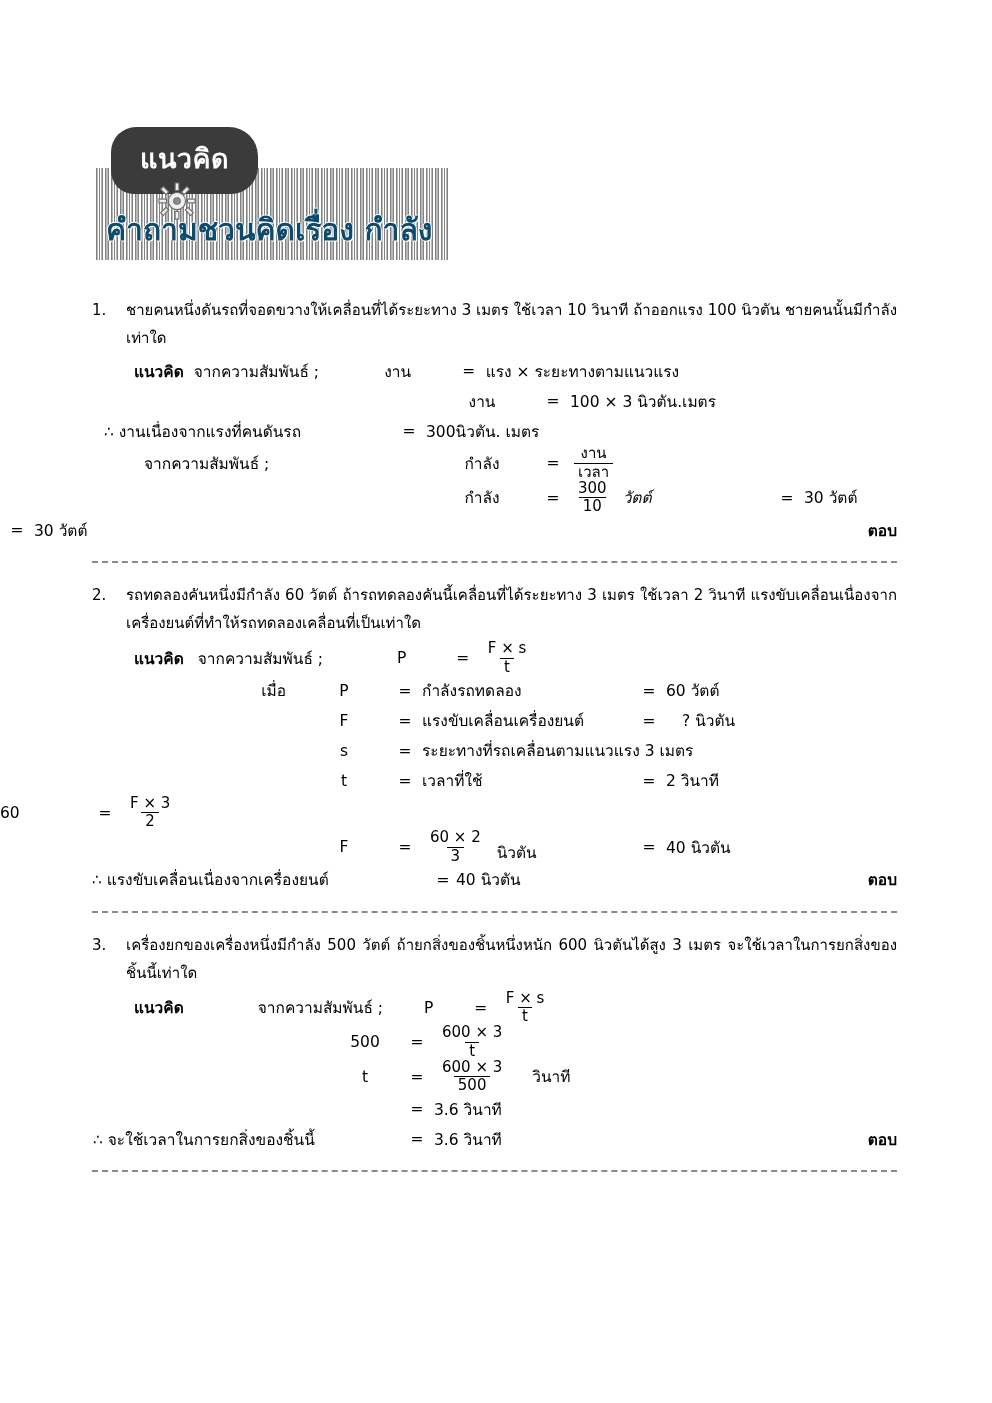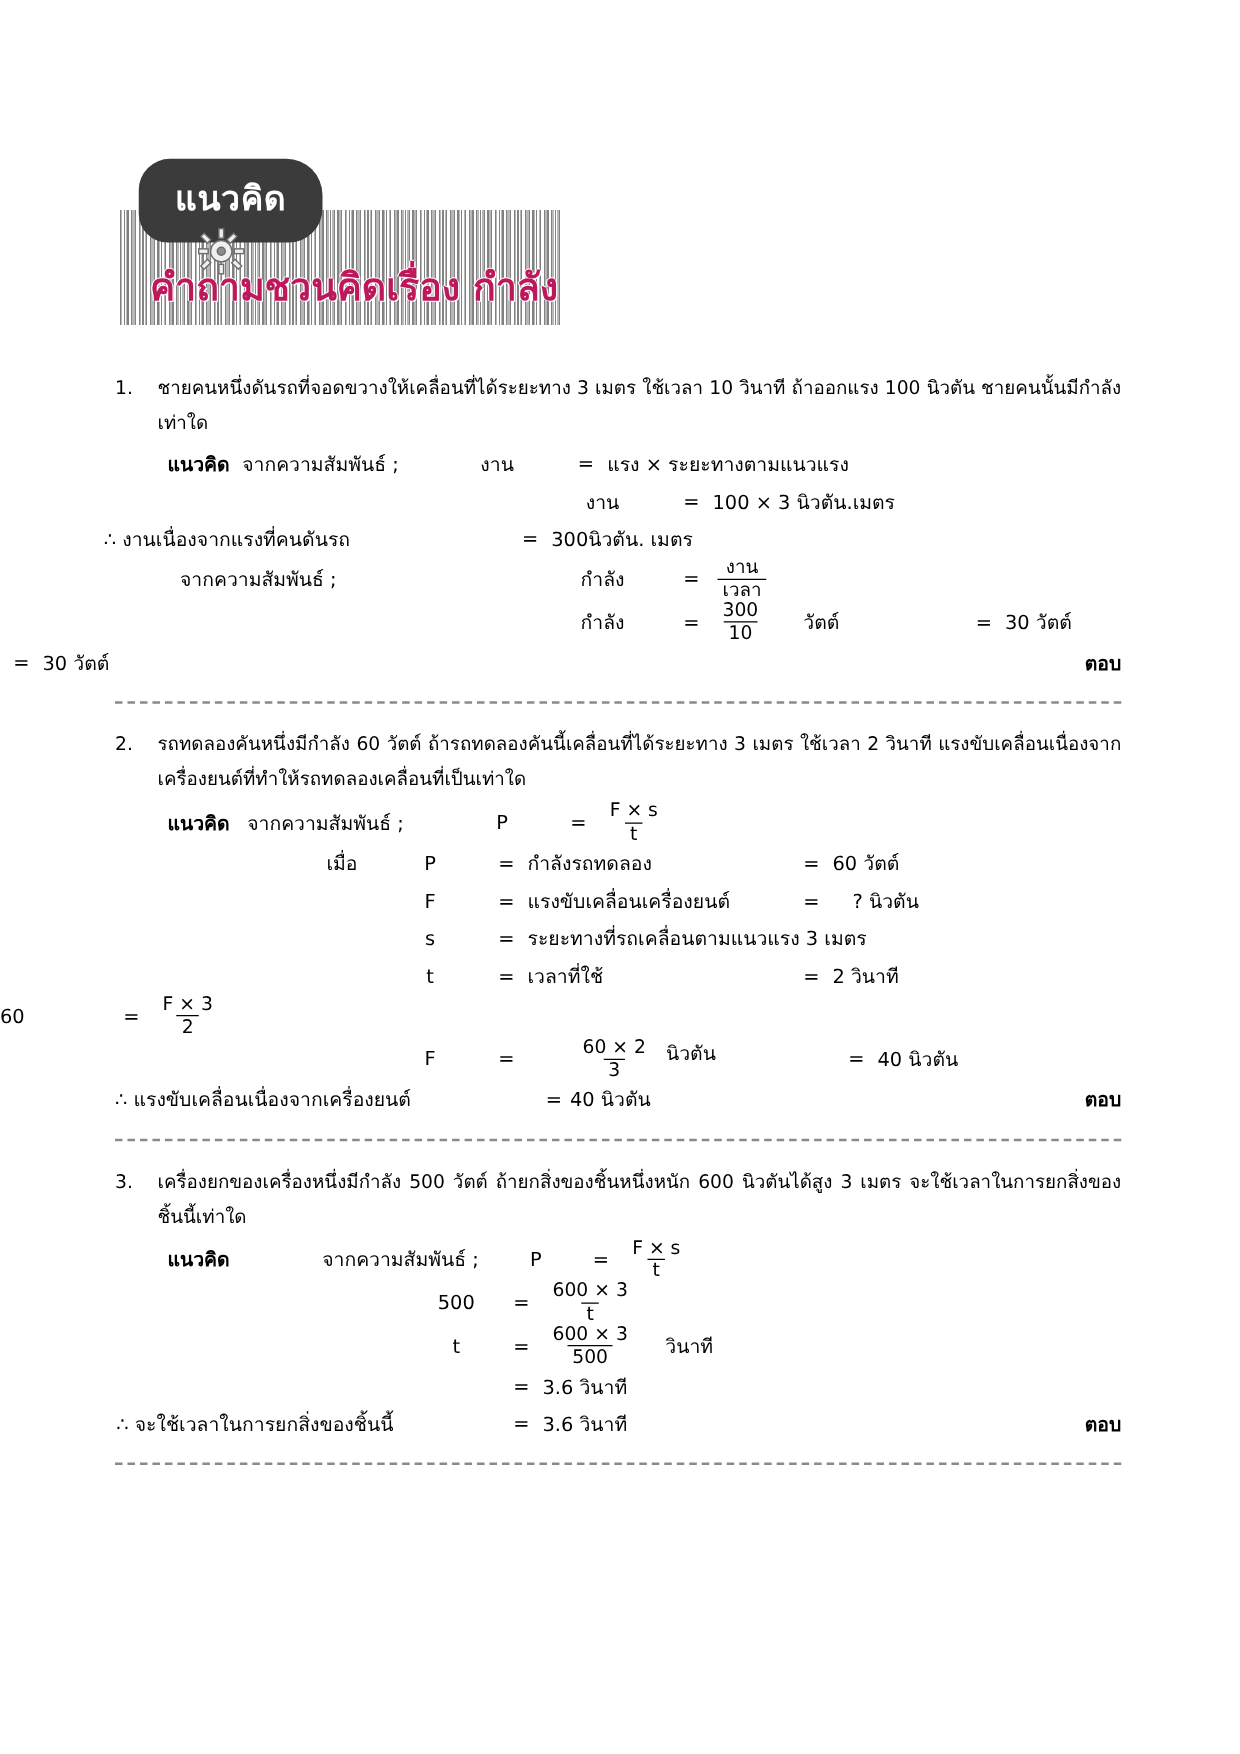--- a/index.html
+++ b/index.html
@@ -66,26 +66,26 @@
   .gear{
     position:absolute;
     left:62px;
     top:62px;
     width:38px;
     height:38px;
     z-index:4;
   }
   .headline{
     position:absolute;
-    left:24px;
+    left:10px;
     top:86px;
     z-index:5;
     font-size:30px;
     font-weight:bold;
-    color:#be185d;
+    color:#0c4a6e;
     text-shadow:1px 1px 0 #ffffff, -1px 0 0 #ffffff, 0 -1px 0 #ffffff;
     white-space:nowrap;
   }
 
   
   .content{
     position:absolute;
     left:0;
     top:296px;
     width:992px;
@@ -200,21 +200,21 @@
         </div>
 
         <div class="row rowrel">
           <div style="flex:0 0 284px;padding-left:144px;"></div>
           <div style="flex:0 0 108px;text-align:center;">งาน</div>
           <div class="c-eq">=</div>
           <div class="c-val">100 × 3 นิวตัน.เมตร</div>
         </div>
 
         <div class="row rowrel">
-          <div style="flex:0 0 392px;padding-left:68px;box-sizing:border-box;margin-left:15px;">∴  งานเนื่องจากแรงที่คนดันรถ</div>
+          <div style="flex:0 0 392px;padding-left:104px;box-sizing:border-box;">∴  งานเนื่องจากแรงที่คนดันรถ</div>
           <div class="c-eq">=</div>
           <div class="c-val">300นิวตัน. เมตร</div>
         </div>
 
         <div class="row rowrel">
           <div style="flex:0 0 284px;padding-left:144px;">จากความสัมพันธ์   ;</div>
           <div style="flex:0 0 108px;text-align:center;">กำลัง</div>
           <div class="c-eq">=</div>
           <div class="c-val">
             <span class="frac">
@@ -226,21 +226,21 @@
 
         <div class="row rowrel">
           <div style="flex:0 0 284px;padding-left:144px;"></div>
           <div style="flex:0 0 108px;text-align:center;">กำลัง</div>
           <div class="c-eq">=</div>
           <div style="flex:0 0 200px;display:flex;align-items:center;">
             <span class="frac">
               <span class="num">300</span>
               <span class="den">10</span>
             </span>
-            <span style="margin-left:28px;">วัตต์</span>
+            <span style="margin-left:8px;font-style:italic;">วัตต์</span>
           </div>
           <div style="flex:0 0 34px;text-align:center;">=</div>
           <div style="flex:1;">30  วัตต์</div>
         </div>
 
         <div class="row rowrel">
           <div class="c-eq">=</div>
           <div class="c-val">30  วัตต์</div>
           <div class="ans">ตอบ</div>
         </div>
@@ -311,21 +311,21 @@
               <span class="num">F × 3</span>
               <span class="den">2</span>
             </span>
           </div>
         </div>
 
         <div class="row rowrel">
           <div style="flex:0 0 300px;"></div>
           <div style="flex:0 0 88px;text-align:center;">F</div>
           <div class="c-eq">=</div>
-          <div style="flex:0 0 210px;display:flex;align-items:flex-start;margin-left:36px;">
+          <div style="flex:0 0 210px;display:flex;align-items:flex-end;">
             <span class="frac">
               <span class="num">60 × 2</span>
               <span class="den">3</span>
             </span>
             <span style="margin-left:8px;">นิวตัน</span>
           </div>
           <div style="flex:0 0 34px;text-align:center;">=</div>
           <div style="flex:1;">40   นิวตัน</div>
         </div>
 

